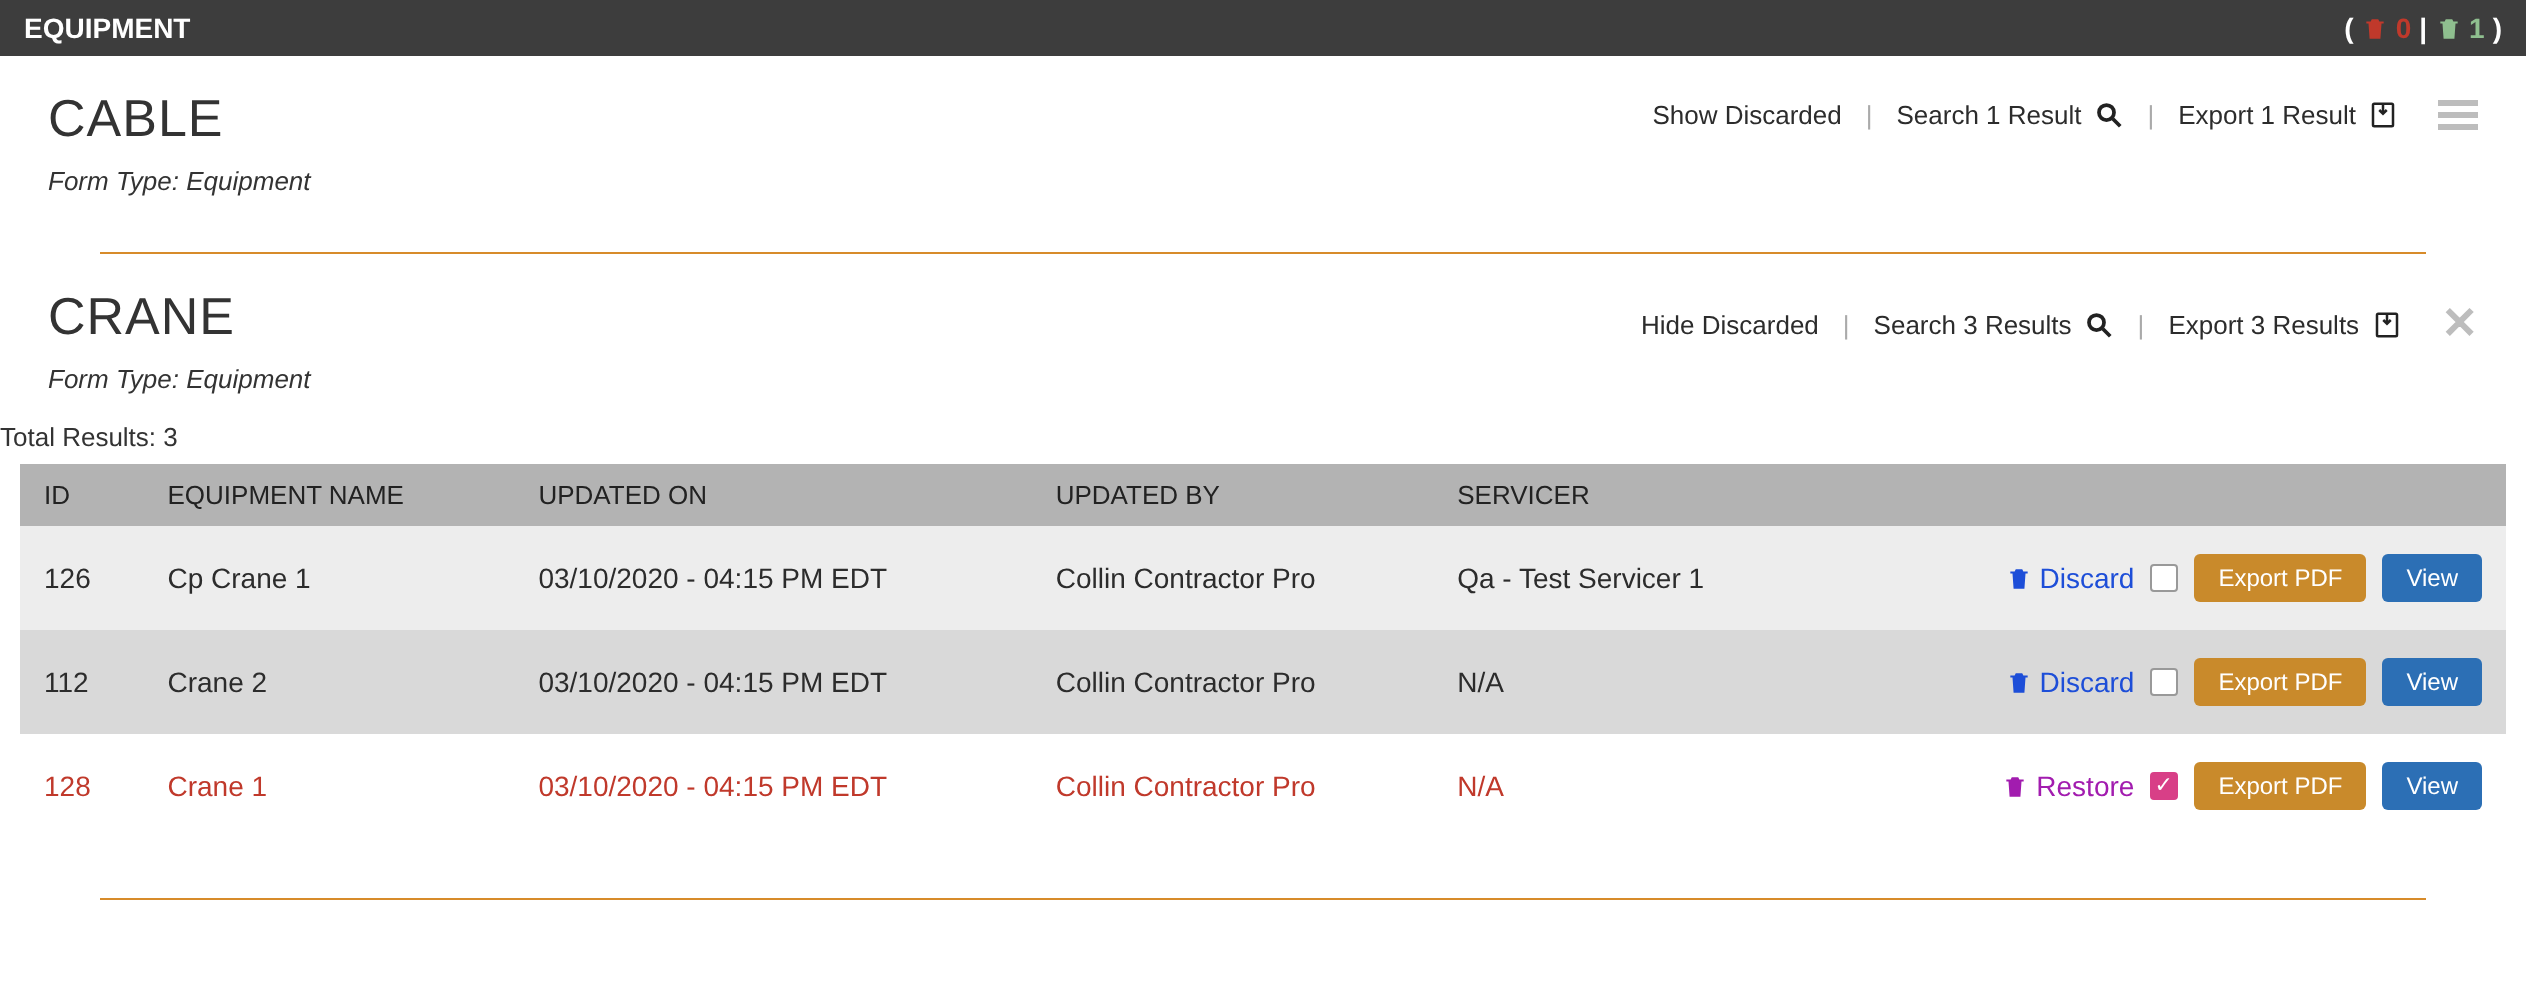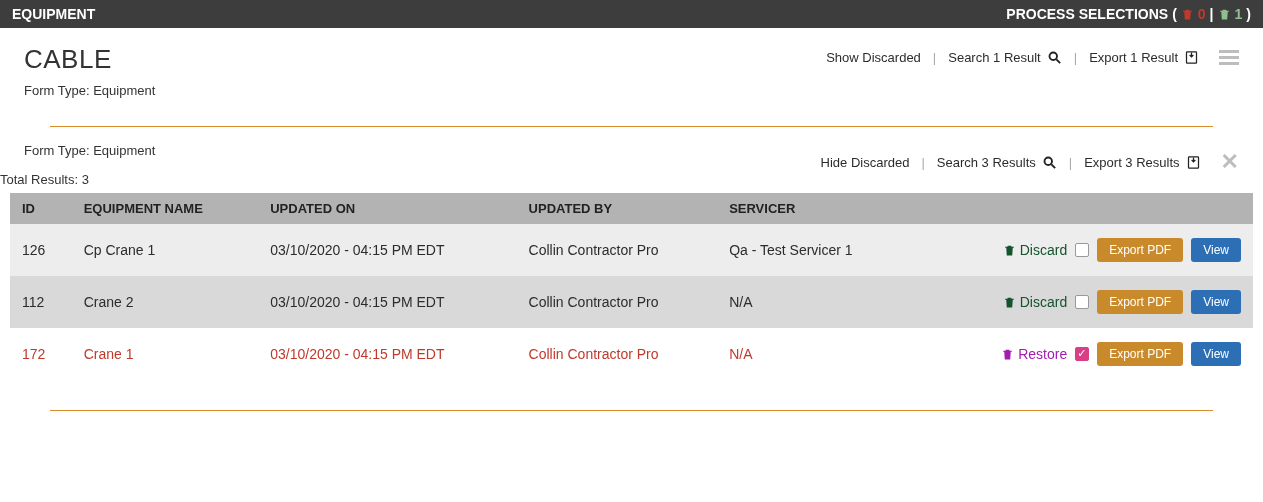--- a/index.html
+++ b/index.html
@@ -3,55 +3,54 @@
 <meta charset="utf-8">
 <style>
 *{box-sizing:border-box;margin:0;padding:0}
 body{font-family:"Segoe UI",Arial,sans-serif;color:#2c2c2c;background:#fff;font-size:14px}
 .topbar{background:#3d3d3d;color:#fff;display:flex;justify-content:space-between;align-items:center;height:28px;padding:0 12px;font-weight:700;font-size:14px}
 .topbar .right{display:flex;align-items:center;gap:4px}
 .sel-trash{color:#c0392b}
 .sel-restore{color:#8fbf8f}
 .section{padding:16px 12px 8px 24px;position:relative}
 .section h2{font-size:26px;font-weight:400;letter-spacing:.5px;color:#333;margin-bottom:8px}
-.formtype{font-size:13px;color:#333}
+.formtype{font-style:italic;font-size:13px;color:#333}
 .section-controls{position:absolute;right:24px;top:22px;display:flex;align-items:center;gap:12px;font-size:13px}
 .section-controls .sep{color:#aaa}
 .ctrl{display:flex;align-items:flex-start;gap:6px;cursor:pointer}
 .ctrl svg{width:15px;height:15px}
 .menu-icon{display:flex;flex-direction:column;gap:3px;cursor:pointer;margin-left:8px}
 .menu-icon span{width:20px;height:3px;background:#bdbdbd;display:block}
 .close-x{font-size:22px;color:#bdbdbd;font-weight:700;cursor:pointer;margin-left:8px}
 .hr-orange{border:none;border-top:1px solid #d78b2a;margin:20px 50px 0 50px}
 .total-results{text-align:left;font-size:13px;padding:6px 14px 6px 0;color:#333}
 table{width:calc(100% - 20px);margin:0 10px;border-collapse:collapse}
-thead th{background:#b3b3b3;color:#222;font-weight:700;font-size:13px;text-align:left;padding:8px 12px}
+thead th{background:#b3b3b3;color:#222;font-weight:400;font-size:13px;text-align:left;padding:8px 12px}
 tbody td{padding:14px 12px;font-size:14px;vertical-align:middle}
 tbody tr.row-normal{background:#ededed}
 tbody tr.row-alt{background:#d9d9d9}
 tbody tr.row-discarded{background:#fff}
 tbody tr.row-discarded td{color:#c0392b}
 .actions{display:flex;align-items:center;justify-content:flex-end;gap:8px}
-.discard{color:#14532d;display:flex;align-items:center;gap:4px;cursor:pointer;font-size:14px}
+.discard{color:#1d4ed8;display:flex;align-items:center;gap:4px;cursor:pointer;font-size:14px}
 .restore{color:#a21caf;display:flex;align-items:center;gap:4px;cursor:pointer;font-size:14px}
 .chk{width:14px;height:14px;border:1px solid #999;background:#fff;display:inline-block;border-radius:2px;cursor:pointer}
 .chk.checked{background:#d83f87;border-color:#d83f87;position:relative}
 .chk.checked::after{content:"✓";color:#fff;font-size:11px;position:absolute;top:-1px;left:1px}
 .btn{border:none;border-radius:3px;padding:5px 12px;font-size:12px;color:#fff;cursor:pointer}
 .btn-pdf{background:#c98a2b}
 .btn-view{background:#2c6fb5}
 .icon-inline{width:13px;height:13px;display:inline-block;vertical-align:middle}
 </style>
 </head>
 <body>
 
 <div class="topbar">
   <div>EQUIPMENT</div>
   <div class="right">
-    <span>PROCESS SELECTIONS</span>
     <span>(</span>
     <svg class="icon-inline sel-trash" viewBox="0 0 24 24" fill="currentColor">
         <path d="M6 7h12l-1 14H7L6 7zm3-4h6l1 2h4v2H4V5h4l1-2z"></path>
       </svg>
     <span class="sel-trash">0</span>
     <span>|</span>
     <svg class="icon-inline sel-restore" viewBox="0 0 24 24" fill="currentColor">
         <path d="M6 7h12l-1 14H7L6 7zm3-4h6l1 2h4v2H4V5h4l1-2z"></path>
       </svg>
     <span class="sel-restore">1</span>
@@ -88,20 +87,21 @@
     <span class="menu-icon">
         <span></span>
         <span></span>
         <span></span>
       </span>
   </div>
 </div>
 <hr class="hr-orange">
 
 <div class="section">
+  <h2>CRANE</h2>
   <div class="formtype">
     <span>Form Type:</span>
     <span>Equipment</span>
   </div>
   <div class="section-controls">
     <span class="ctrl">
       <span>Hide Discarded</span>
     </span>
     <span class="sep">|</span>
     <span class="ctrl">
@@ -174,21 +174,21 @@
               </svg>
               <span>Discard</span>
             </span>
             <span class="chk"></span>
             <button class="btn btn-pdf">Export PDF</button>
             <button class="btn btn-view">View</button>
           </div>
         </td>
       </tr>
       <tr class="row-discarded">
-        <td>172</td>
+        <td>128</td>
         <td>Crane 1</td>
         <td>03/10/2020 - 04:15 PM EDT</td>
         <td>Collin Contractor Pro</td>
         <td>N/A</td>
         <td>
           <div class="actions">
             <span class="restore">
               <svg class="icon-inline" viewBox="0 0 24 24" fill="currentColor">
                 <path d="M6 7h12l-1 14H7L6 7zm3-4h6l1 2h4v2H4V5h4l1-2z"></path>
               </svg>

